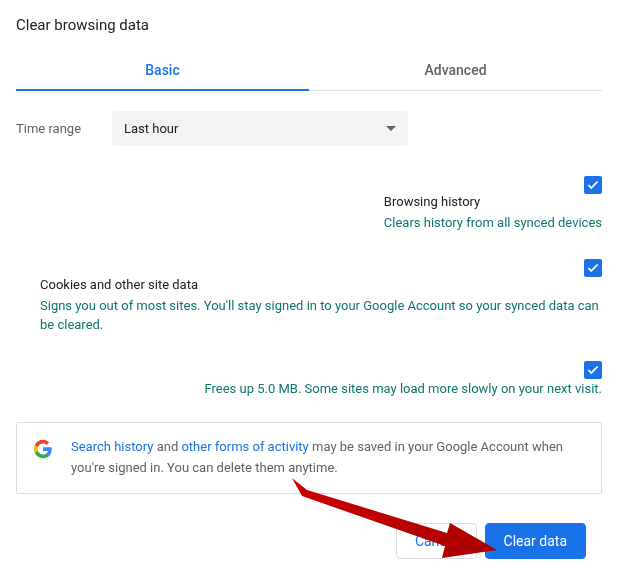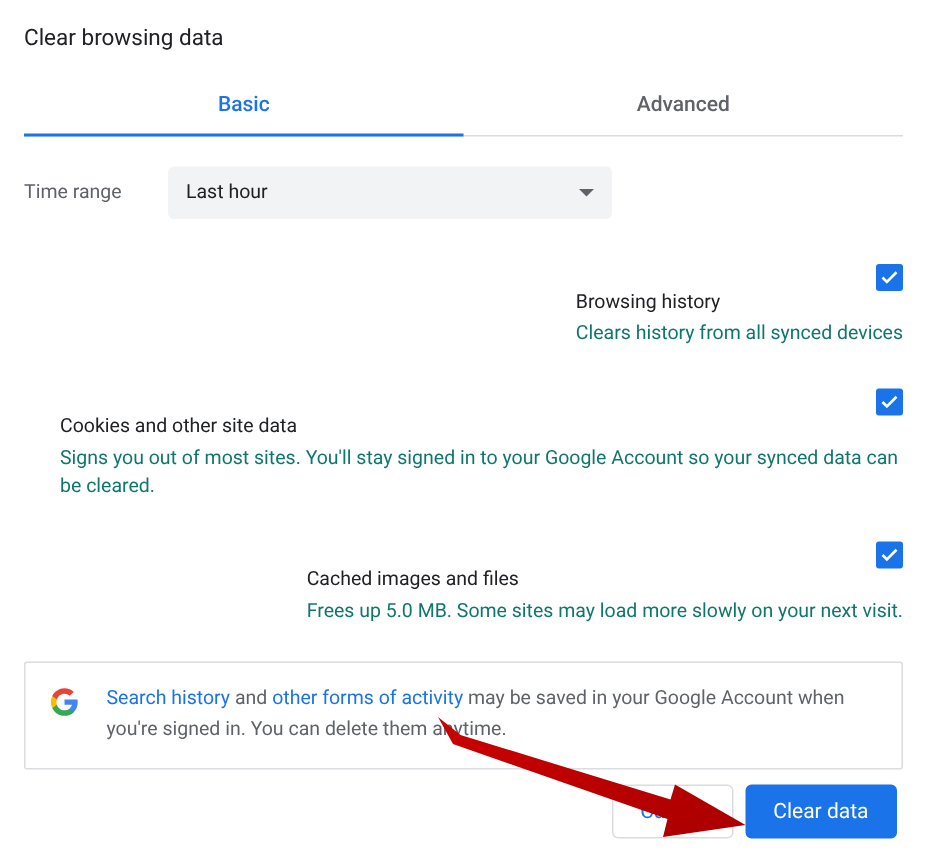--- a/index.html
+++ b/index.html
@@ -138,21 +138,21 @@
       line-height: 1.6;
     }
     .info-text a {
       color: #1a73e8;
       text-decoration: none;
       cursor: pointer;
     }
     .button-row {
       position: absolute;
       bottom: 16px;
-      right: 20px;
+      right: 32px;
       display: flex;
       gap: 8px;
     }
     .btn {
       padding: 9px 18px;
       border-radius: 4px;
       font-size: 14px;
       cursor: pointer;
       font-family: inherit;
     }
@@ -219,21 +219,20 @@
     </div>
   </div>
 
   <div class="check-row">
     <div class="checkbox">
       <svg viewBox="0 0 24 24">
           <polyline points="4 12 9 17 20 6"></polyline>
         </svg>
     </div>
     <div class="check-text">
-      <div class="check-title">Cached images and files</div>
       <div class="check-desc">Frees up 5.0 MB. Some sites may load more slowly on your next visit.</div>
     </div>
   </div>
 
   <div class="info-box">
     <svg class="g-logo" viewBox="0 0 48 48">
       <path fill="#4285F4" d="M45.1 24.5c0-1.6-.1-3.1-.4-4.5H24v8.5h11.8c-.5 2.7-2 5-4.4 6.6v5.5h7.1c4.2-3.8 6.6-9.5 6.6-16.1z"></path>
       <path fill="#34A853" d="M24 46c5.9 0 10.9-2 14.5-5.4l-7.1-5.5c-2 1.3-4.5 2.1-7.4 2.1-5.7 0-10.5-3.8-12.2-9H4.5v5.6C8.1 41 15.5 46 24 46z"></path>
       <path fill="#FBBC05" d="M11.8 28.2c-.4-1.3-.7-2.7-.7-4.2s.3-2.9.7-4.2v-5.6H4.5C3 17.4 2.1 20.6 2.1 24s.9 6.6 2.4 9.8l7.3-5.6z"></path>
       <path fill="#EA4335" d="M24 10.8c3.2 0 6.1 1.1 8.4 3.3l6.3-6.3C34.9 4.2 29.9 2 24 2 15.5 2 8.1 7 4.5 14.2l7.3 5.6c1.7-5.2 6.5-9 12.2-9z"></path>

